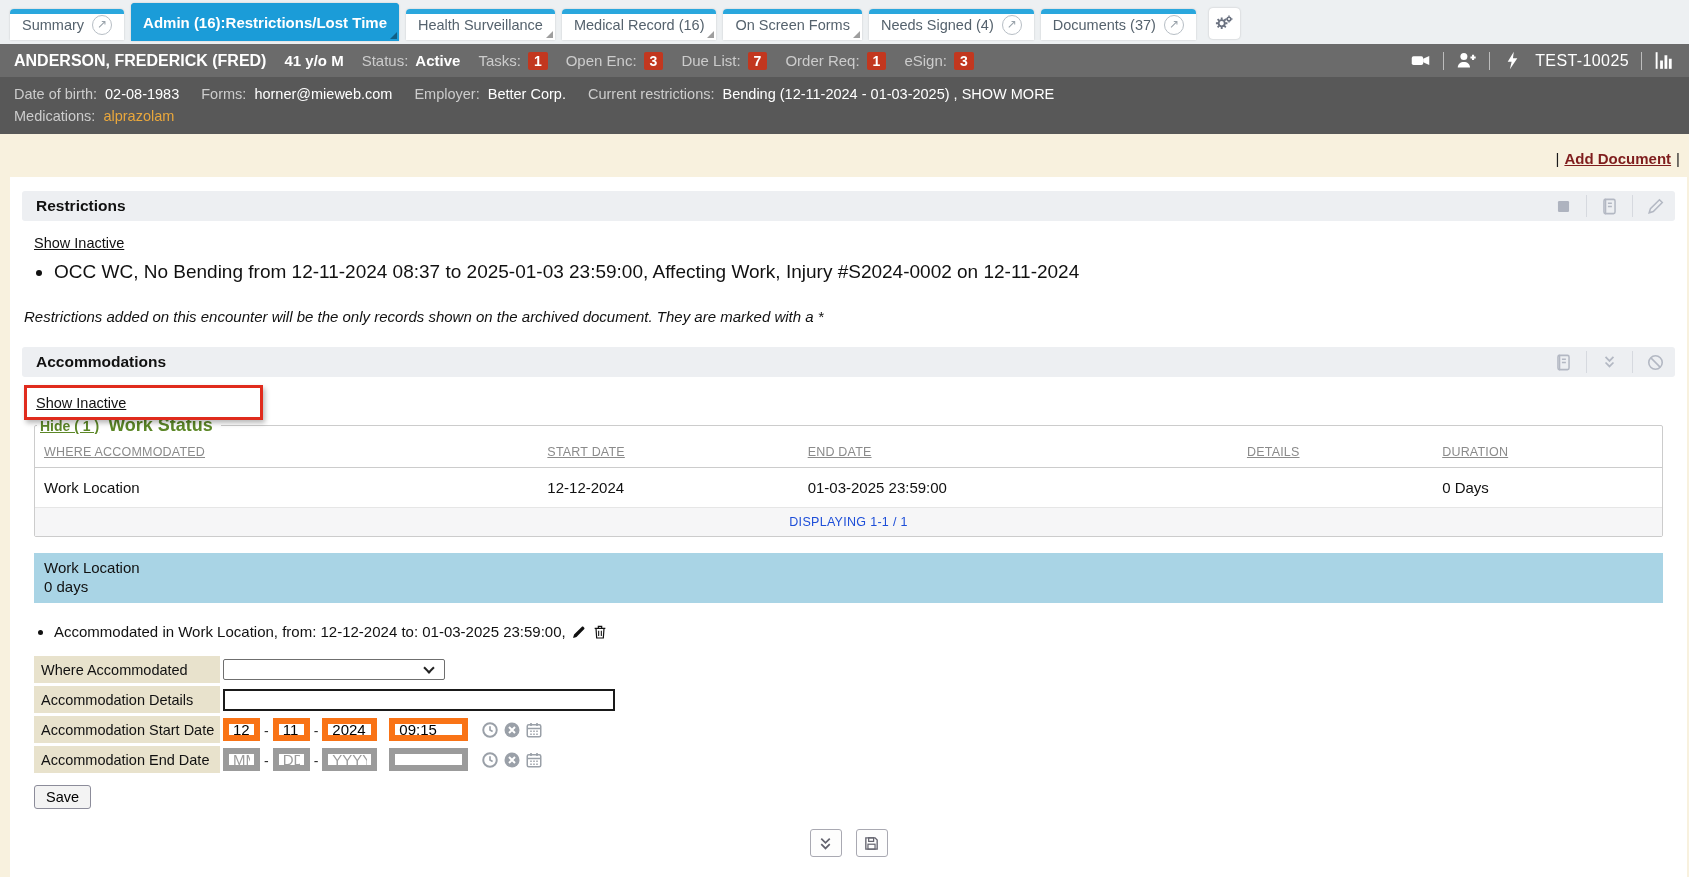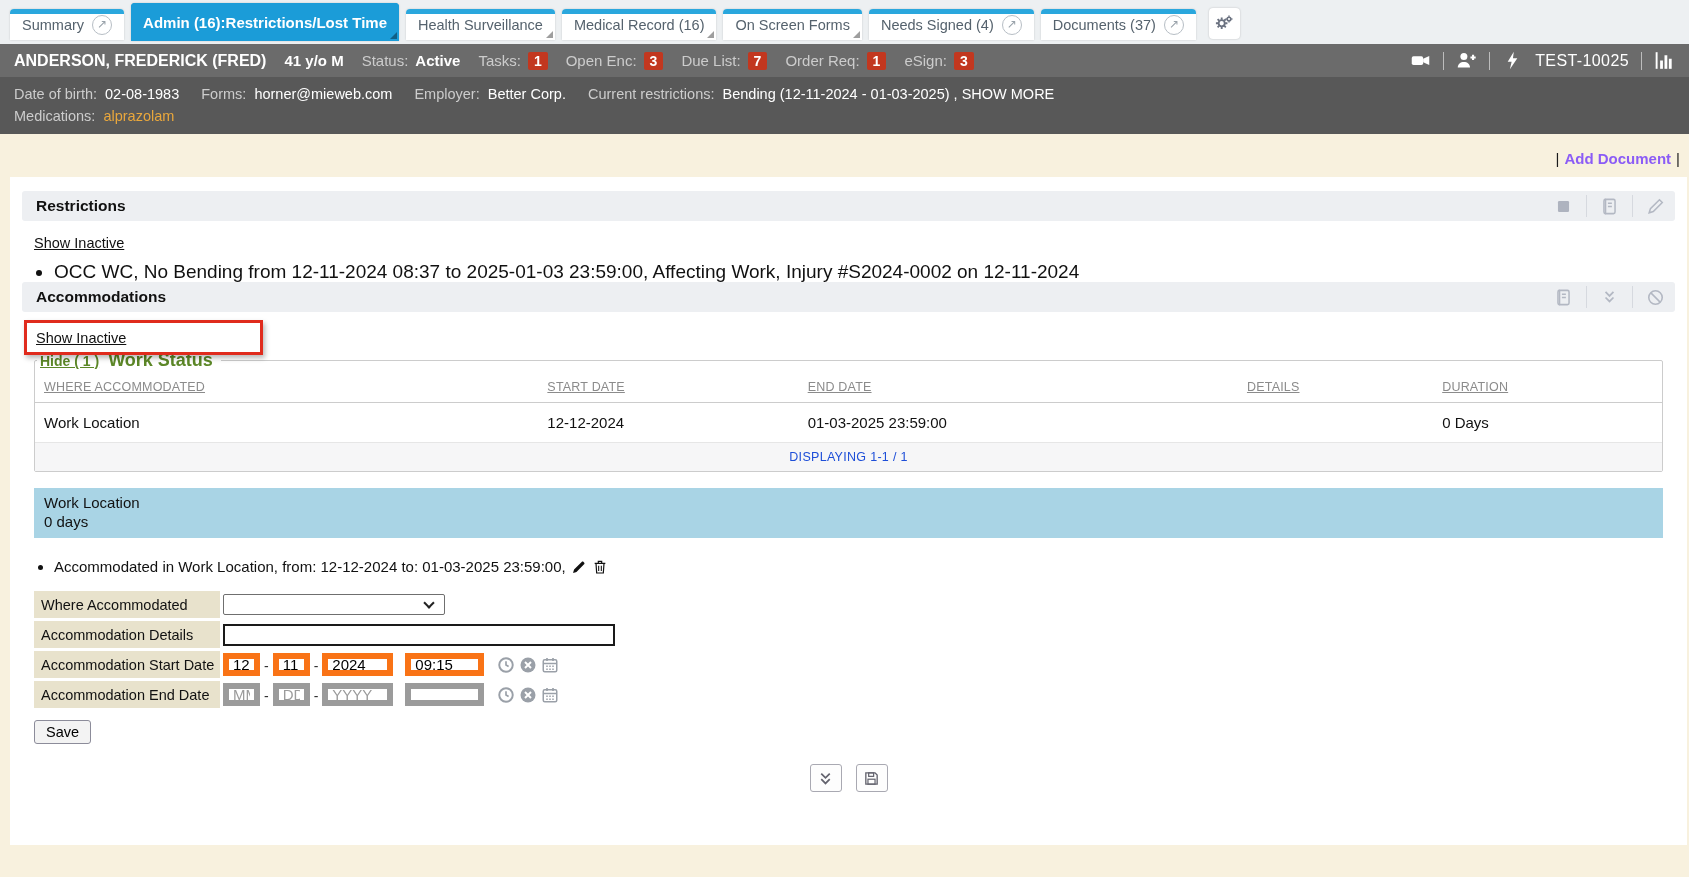--- a/index.html
+++ b/index.html
@@ -44,21 +44,21 @@
   .pbicon { width:21px; height:21px; display:block; cursor:pointer; }
   .pdetails { background:#585858; color:#fff; padding:6px 14px 7px; font-size:14.5px;
               line-height:22px; }
   .pdetails .plabel { margin-right:4px; }
   .ditem { margin-right:18px; }
   .meds { color:#e9a73c; }
   .showmore { color:#fff; cursor:pointer; }
   
   .adddoc-row { text-align:right; padding:16px 4px 10px; font-size:15px; color:#1b1b1b;
                 font-weight:bold; }
-  .adddoc-row a { color:#8b5cf6; cursor:pointer; }
+  .adddoc-row a { color:#7f1d1d; text-decoration:underline; cursor:pointer; }
   .adddoc-row .sep { margin:0 5px; font-weight:normal; }
   .panel { background:#fff; margin:0 2px 0 10px; padding:14px 12px 26px; min-height:668px; }
   .secbar { height:30px; background:#edeff2; border-radius:3px; display:flex;
             align-items:center; padding:0 10px 0 14px; }
   .secbar .title { font-weight:bold; font-size:15.5px; }
   .secicons { margin-left:auto; display:flex; align-items:center; gap:13px; }
   .secdiv { width:1px; height:22px; background:#d6d9df; }
   .sicon { width:19px; height:19px; display:block; cursor:pointer; }
   a.plain { color:#111; text-decoration:underline; font-size:14.5px; cursor:pointer; }
   .mt14 { margin:14px 0 0 12px; display:inline-block; }
@@ -96,21 +96,21 @@
   .ffield { margin-left:3px; display:flex; align-items:center; gap:4px; }
   .selbox { width:222px; height:21px; border:1px solid #6f6f6f; border-radius:2px;
             position:relative; background:#fff; cursor:pointer; }
   .chev { position:absolute; right:11px; top:4px; width:8px; height:8px;
           border-right:2px solid #222; border-bottom:2px solid #222;
           transform:rotate(45deg); }
   input.wide { width:392px; height:22px; border:2px solid #1a1a1a; font-size:15px;
                padding:0 4px; font-family:"Liberation Sans",sans-serif; }
   .din { height:23px; border:6px solid #f97316; width:37px; padding:0 4px;
          font-size:15px; font-family:"Liberation Sans",sans-serif; }
-  .din.yyyy { width:71px; }
+  .din.yyyy { width:55px; }
   .din.time { width:79px; }
   .din.ghost { border-color:#9b9b9b; color:#a21caf; }
   .din.ghost::placeholder { color:#9b9b9b; opacity:1; }
   .dsep { font-size:14px; color:#333; align-self:flex-end; padding-bottom:2px; }
   .fic { width:18px; height:18px; display:block; cursor:pointer; }
   .fics { display:flex; align-items:center; gap:4px; margin-left:9px; }
   .lcwrap { position:relative; display:inline-block; }
   .lcwrap input { height:26px; }
   .grip { position:absolute; right:3px; bottom:3px; width:0; height:0;
           border-left:8px solid transparent; border-bottom:8px solid #8a8a8a; }
@@ -269,20 +269,21 @@
       </svg>
     </span>
   </div>
 
   <a class="plain mt14">Show Inactive</a>
 
   <ul class="blist">
     <li>OCC WC, No Bending from 12-11-2024 08:37 to 2025-01-03 23:59:00, Affecting Work, Injury #S2024-0002 on 12-11-2024</li>
   </ul>
 
+  <div class="note">Restrictions added on this encounter will be the only records shown on the archived document. They are marked with a *</div>
 
   
   <div class="secbar">
     <span class="title">Accommodations</span>
     <span class="secicons">
       <svg class="sicon" viewBox="0 0 24 24" fill="none" stroke="#b3b8c3" stroke-width="1.9">
         <path d="M7 3h10a2 2 0 0 1 2 2v14a2 2 0 0 1-2 2H7z"></path>
         <path d="M7 3a2 2 0 0 0-2 2v14a2 2 0 0 0 2 2"></path>
         <path d="M10 8h5M10 12h5"></path>
       </svg>

